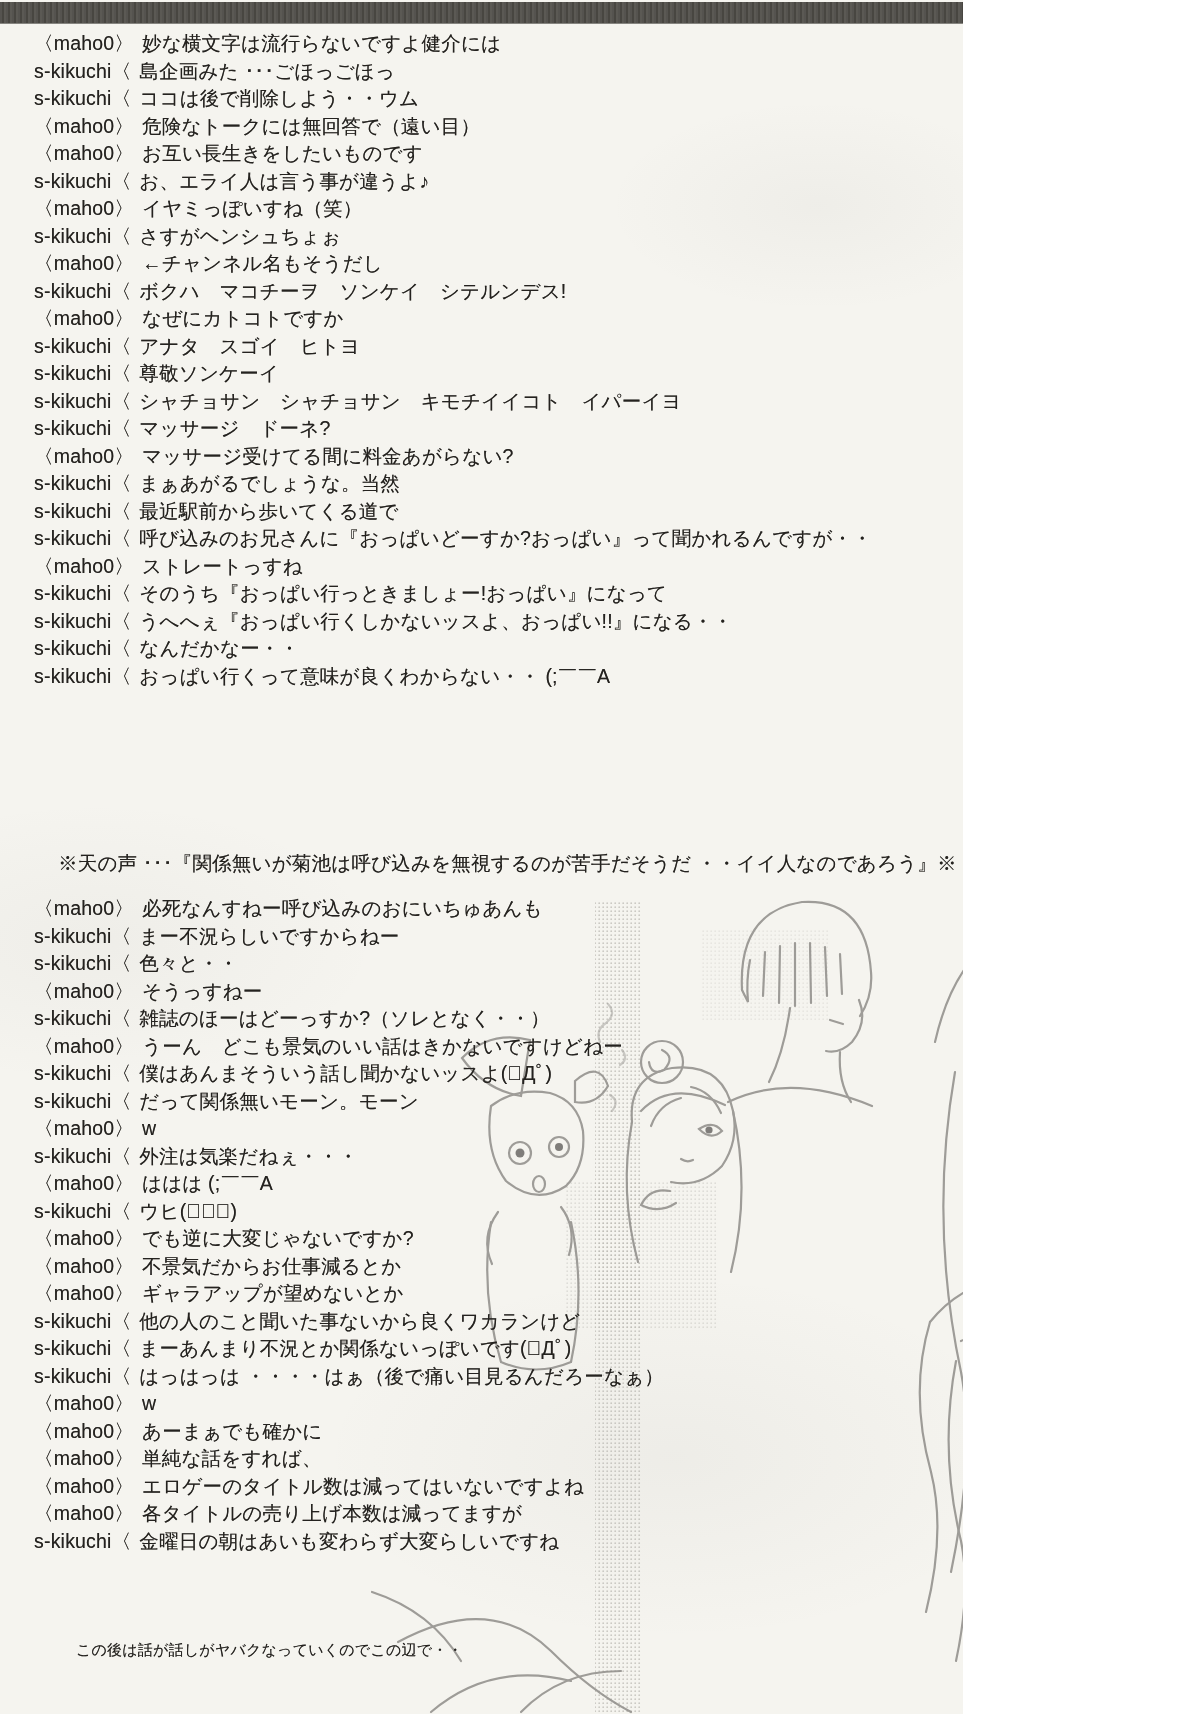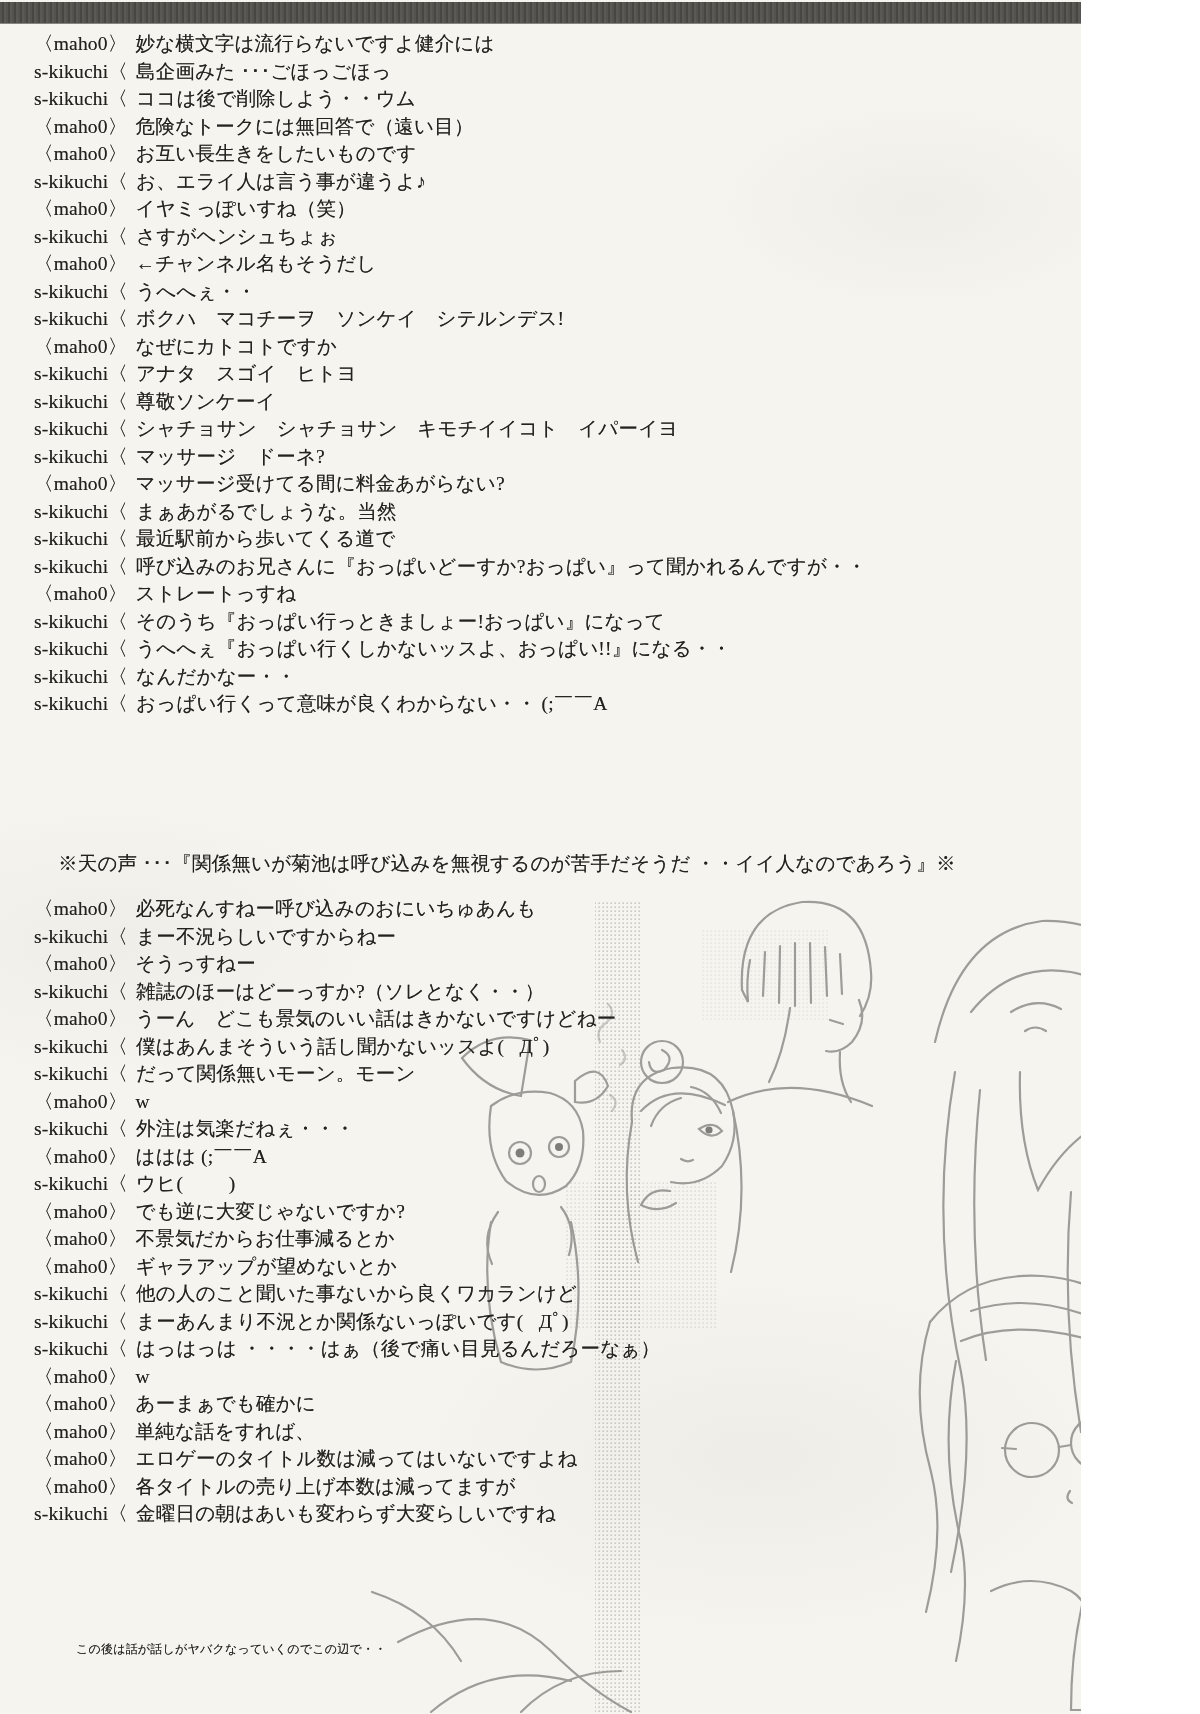--- a/index.html
+++ b/index.html
@@ -1,25 +1,25 @@
 <!DOCTYPE html>
 <html><head>
 <meta charset="utf-8">
 <style>
   html,body{margin:0;padding:0;}
   .page{
     position:relative;
-    width:1081px;height:1714px;
+    width:963px;height:1714px;
     background:
       radial-gradient(ellipse 300px 150px at 85% 12%, rgba(120,118,112,0.05), transparent 70%),
       radial-gradient(ellipse 400px 200px at 10% 55%, rgba(120,118,112,0.05), transparent 70%),
       radial-gradient(ellipse 500px 260px at 70% 85%, rgba(120,118,112,0.06), transparent 70%),
       #f5f4ef;
     overflow:hidden;
-    font-family:Liberation Serif, serif;
+    font-family:Liberation Sans, sans-serif;
     color:#24221f;
   }
   .top-bar{
     position:absolute;left:0;top:2px;width:1200px;height:21px;
     background:repeating-linear-gradient(90deg,#55534f 0 2px,#484641 2px 4px,#5b5954 4px 6px);
     box-shadow:0 1px 0 rgba(60,58,54,.6);
   }
   .artwork{position:absolute;left:370px;top:890px;z-index:0;}
   .chat-block{position:absolute;left:34px;z-index:2;width:1150px;}
   .b1{top:30px;}
@@ -31,21 +31,21 @@
     text-shadow:0 0 0.6px rgba(36,34,31,.55);
   }
   .nick{margin-right:8px;}
   .aside{
     position:absolute;left:58px;top:850px;z-index:2;
     font-size:19.5px;line-height:27.5px;white-space:nowrap;
     letter-spacing:0.2px;text-shadow:0 0 0.6px rgba(36,34,31,.55);
   }
   .footer{
     position:absolute;left:76px;top:1636px;z-index:2;
-    font-size:12px;line-height:27.5px;white-space:nowrap;
+    font-size:15px;line-height:27.5px;white-space:nowrap;
     letter-spacing:0.2px;text-shadow:0 0 0.6px rgba(36,34,31,.55);
   }
 </style>
 </head>
 <body>
 
 <div class="page">
 
   <div class="top-bar"></div>
 
@@ -156,21 +156,20 @@
   <div id="chat-block-1" class="chat-block b1">
       <div class="chat-line"><span class="nick">〈maho0〉</span><span>妙な横文字は流行らないですよ健介には</span></div>
       <div class="chat-line"><span class="nick">s-kikuchi〈</span><span>島企画みた ･･･ごほっごほっ</span></div>
       <div class="chat-line"><span class="nick">s-kikuchi〈</span><span>ココは後で削除しよう・・ウム</span></div>
       <div class="chat-line"><span class="nick">〈maho0〉</span><span>危険なトークには無回答で（遠い目）</span></div>
       <div class="chat-line"><span class="nick">〈maho0〉</span><span>お互い長生きをしたいものです</span></div>
       <div class="chat-line"><span class="nick">s-kikuchi〈</span><span>お、エライ人は言う事が違うよ♪</span></div>
       <div class="chat-line"><span class="nick">〈maho0〉</span><span>イヤミっぽいすね（笑）</span></div>
       <div class="chat-line"><span class="nick">s-kikuchi〈</span><span>さすがヘンシュちょぉ</span></div>
       <div class="chat-line"><span class="nick">〈maho0〉</span><span>←チャンネル名もそうだし</span></div>
-      <div class="chat-line"><span class="nick">s-kikuchi〈</span><span>うへへぇ・・</span></div>
       <div class="chat-line"><span class="nick">s-kikuchi〈</span><span>ボクハ　マコチーヲ　ソンケイ　シテルンデス!</span></div>
       <div class="chat-line"><span class="nick">〈maho0〉</span><span>なぜにカトコトですか</span></div>
       <div class="chat-line"><span class="nick">s-kikuchi〈</span><span>アナタ　スゴイ　ヒトヨ</span></div>
       <div class="chat-line"><span class="nick">s-kikuchi〈</span><span>尊敬ソンケーイ</span></div>
       <div class="chat-line"><span class="nick">s-kikuchi〈</span><span>シャチョサン　シャチョサン　キモチイイコト　イパーイヨ</span></div>
       <div class="chat-line"><span class="nick">s-kikuchi〈</span><span>マッサージ　ドーネ?</span></div>
       <div class="chat-line"><span class="nick">〈maho0〉</span><span>マッサージ受けてる間に料金あがらない?</span></div>
       <div class="chat-line"><span class="nick">s-kikuchi〈</span><span>まぁあがるでしょうな。当然</span></div>
       <div class="chat-line"><span class="nick">s-kikuchi〈</span><span>最近駅前から歩いてくる道で</span></div>
       <div class="chat-line"><span class="nick">s-kikuchi〈</span><span>呼び込みのお兄さんに『おっぱいどーすか?おっぱい』って聞かれるんですが・・</span></div>
@@ -179,20 +178,21 @@
       <div class="chat-line"><span class="nick">s-kikuchi〈</span><span>うへへぇ『おっぱい行くしかないッスよ、おっぱい!!』になる・・</span></div>
       <div class="chat-line"><span class="nick">s-kikuchi〈</span><span>なんだかなー・・</span></div>
       <div class="chat-line"><span class="nick">s-kikuchi〈</span><span>おっぱい行くって意味が良くわからない・・ (;￣￣A</span></div>
     </div>
 
   <div class="aside">※天の声 ･･･『関係無いが菊池は呼び込みを無視するのが苦手だそうだ ・・イイ人なのであろう』※</div>
 
   <div id="chat-block-2" class="chat-block b2">
       <div class="chat-line"><span class="nick">〈maho0〉</span><span>必死なんすねー呼び込みのおにいちゅあんも</span></div>
       <div class="chat-line"><span class="nick">s-kikuchi〈</span><span>まー不況らしいですからねー</span></div>
+      <div class="chat-line"><span class="nick">s-kikuchi〈</span><span>色々と・・</span></div>
       <div class="chat-line"><span class="nick">〈maho0〉</span><span>そうっすねー</span></div>
       <div class="chat-line"><span class="nick">s-kikuchi〈</span><span>雑誌のほーはどーっすか?（ソレとなく・・）</span></div>
       <div class="chat-line"><span class="nick">〈maho0〉</span><span>うーん　どこも景気のいい話はきかないですけどねー</span></div>
       <div class="chat-line"><span class="nick">s-kikuchi〈</span><span>僕はあんまそういう話し聞かないッスよ(ﾟДﾟ)</span></div>
       <div class="chat-line"><span class="nick">s-kikuchi〈</span><span>だって関係無いモーン。モーン</span></div>
       <div class="chat-line"><span class="nick">〈maho0〉</span><span>w</span></div>
       <div class="chat-line"><span class="nick">s-kikuchi〈</span><span>外注は気楽だねぇ・・・</span></div>
       <div class="chat-line"><span class="nick">〈maho0〉</span><span>ははは (;￣￣A</span></div>
       <div class="chat-line"><span class="nick">s-kikuchi〈</span><span>ウヒ(ﾟ∀ﾟ)</span></div>
       <div class="chat-line"><span class="nick">〈maho0〉</span><span>でも逆に大変じゃないですか?</span></div>

